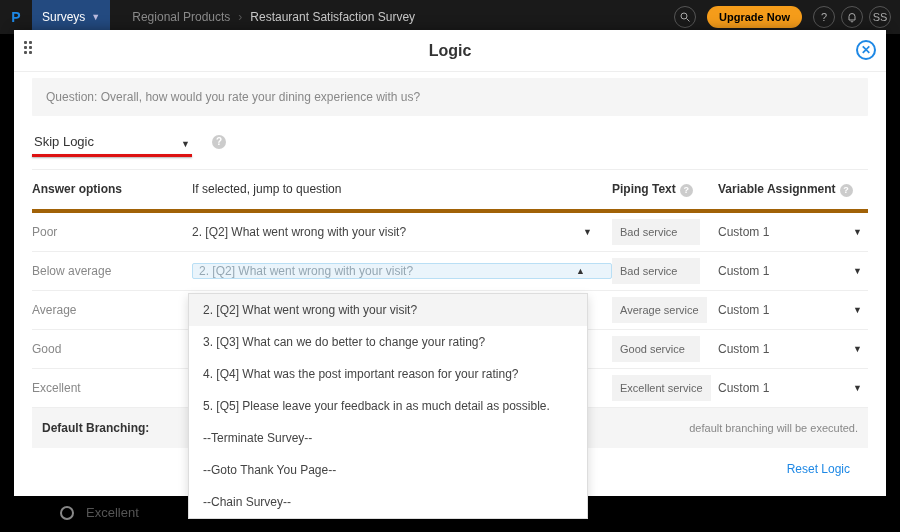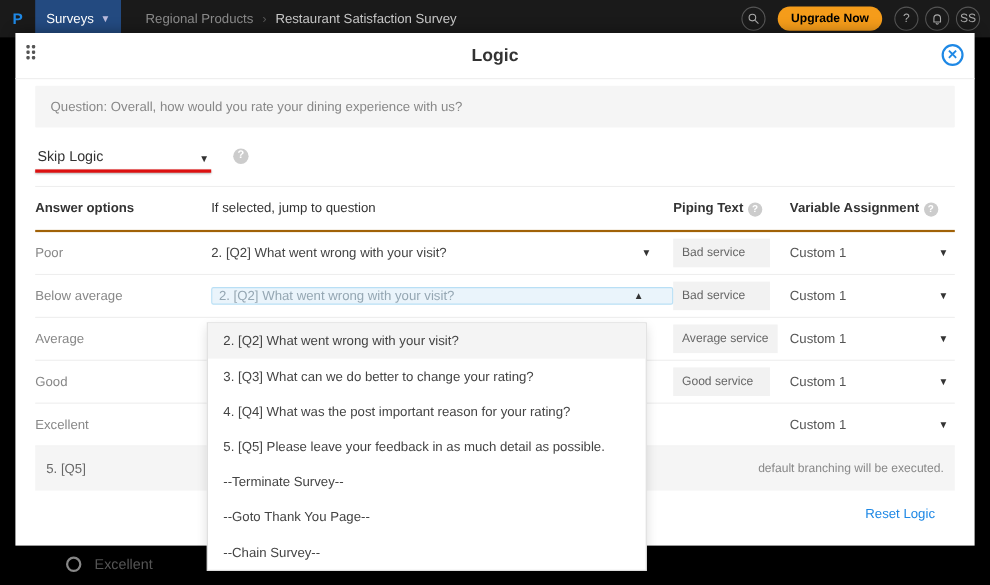--- a/index.html
+++ b/index.html
@@ -35,21 +35,21 @@
   .m-body { position:absolute; top:42px; left:0; right:0; bottom:0; padding:0 18px 14px; }
   
   .q-box { background:#f5f5f5; color:#888; font-size:12px; padding:12px 14px; margin-top:6px; border-radius:1px;}
   
   .logic-row { display:flex; align-items:center; margin:14px 0 6px; }
   .logic-select { position:relative; width:160px; font-size:13px; color:#333; padding:4px 2px; display:flex; justify-content:space-between; align-items:flex-end; cursor:pointer;}
   .logic-select .tri { font-size:9px; color:#333;}
   .underline-red { position:absolute; left:0; bottom:-4px; width:160px; height:3px; background:#d11; box-shadow:0 1px 2px rgba(0,0,0,.3);}
   .help-ic { width:14px; height:14px; border-radius:50%; background:#ccc; color:#fff; font-size:10px; font-weight:bold; display:inline-flex; align-items:center; justify-content:center; margin-left:20px; cursor:pointer;}
   
-  .grid-head { display:flex; align-items:flex-start; border-top:1px solid #eee; border-bottom:2px solid #a16207; padding:12px 0; margin-top:16px; }
+  .grid-head { display:flex; align-items:flex-start; border-top:1px solid #eee; border-bottom:4px solid #a16207; padding:12px 0; margin-top:16px; }
   .col-ans { width:160px; font-size:12px; font-weight:bold; color:#333;}
   .col-jump{ flex:1; font-size:12px; font-weight:normal; color:#333;}
   .col-pipe{ width:106px; font-size:12px; font-weight:bold; color:#333;}
   .col-var { width:150px; font-size:12px; font-weight:bold; color:#333;}
   .hd-help { display:inline-flex; width:13px; height:13px; border-radius:50%; background:#ccc; color:#fff; font-size:9px; font-weight:bold; align-items:center; justify-content:center; margin-left:4px;}
   
   .row { display:flex; align-items:center; border-bottom:1px solid #eee; height:39px; position:relative;}
   .row .ans { width:160px; font-size:12px; color:#888; }
   .row .jump{ flex:1; font-size:12px; color:#444; display:flex; align-items:center; justify-content:space-between; padding-right:20px; cursor:pointer;}
   .row .jump .tri { font-size:9px; color:#333;}
@@ -202,27 +202,29 @@
           <span class="vtxt">Custom 1</span>
           <span class="tri">▼</span>
         </div>
     </div>
 
     <div class="row">
       <div class="ans">Excellent</div>
       <div class="jump">
           <span class="t"></span>
         </div>
+      <div class="pipe"><span class="chip">Excellent service</span></div>
       <div class="var">
           <span class="vtxt">Custom 1</span>
           <span class="tri">▼</span>
         </div>
     </div>
 
     <div class="def-row">
+      <span class="dl">Default Branching:</span>
       <span class="dv">5. [Q5]</span>
       <span class="sp"></span>
       <span class="dh">default branching will be executed.</span>
     </div>
 
     <div class="footer">
       <span class="reset">Reset Logic</span>
     </div>
 
     <div class="dropdown">

